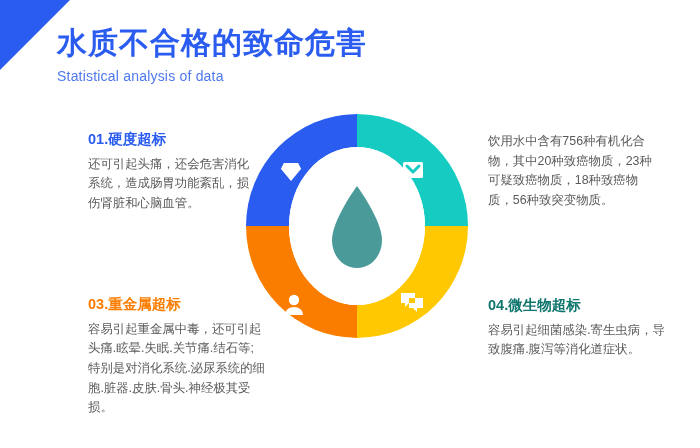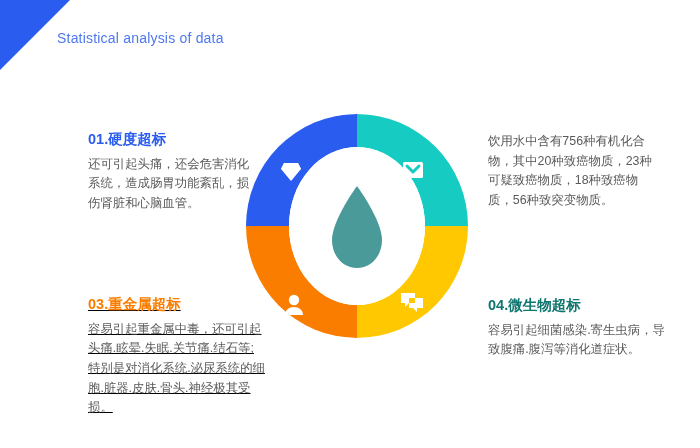--- a/index.html
+++ b/index.html
@@ -69,21 +69,21 @@
     margin-bottom: 6px;
     white-space: nowrap;
   }
   .block-body {
     font-size: 12.4px;
     color: #5A5A5A;
     line-height: 1.58;
   }
   #block-1 { left: 88px; top: 130px; }
   #block-2 { left: 488px; top: 132px; }
-  #block-3 { left: 88px; top: 295px; width: 178px; text-decoration: underline; }
+  #block-3 { left: 88px; top: 295px; width: 178px; }
   #block-4 { left: 488px; top: 296px; width: 180px; }
 
   
   .graphic {
     position: absolute;
     left: 244px;
     top: 112px;
     width: 226px;
     height: 228px;
   }
@@ -100,20 +100,21 @@
   #icon-chat     { left: 156px; top: 180px; }
 </style>
 </head>
 <body>
 
 <div class="slide">
 
   <div class="corner-triangle"></div>
 
   <div class="header">
+    <div class="title">水质不合格的致命危害</div>
     <div class="subtitle">Statistical analysis of data</div>
   </div>
 
   <div class="block" id="block-1">
     <div class="block-title" style="color:#2B5CF0">01.硬度超标</div>
     <div class="block-body">还可引起头痛，还会危害消化系统，造成肠胃功能紊乱，损伤肾脏和心脑血管。</div>
   </div>
 
   <div class="block" id="block-2">
     <div class="block-body">饮用水中含有756种有机化合物，其中20种致癌物质，23种可疑致癌物质，18种致癌物质，56种致突变物质。</div>

